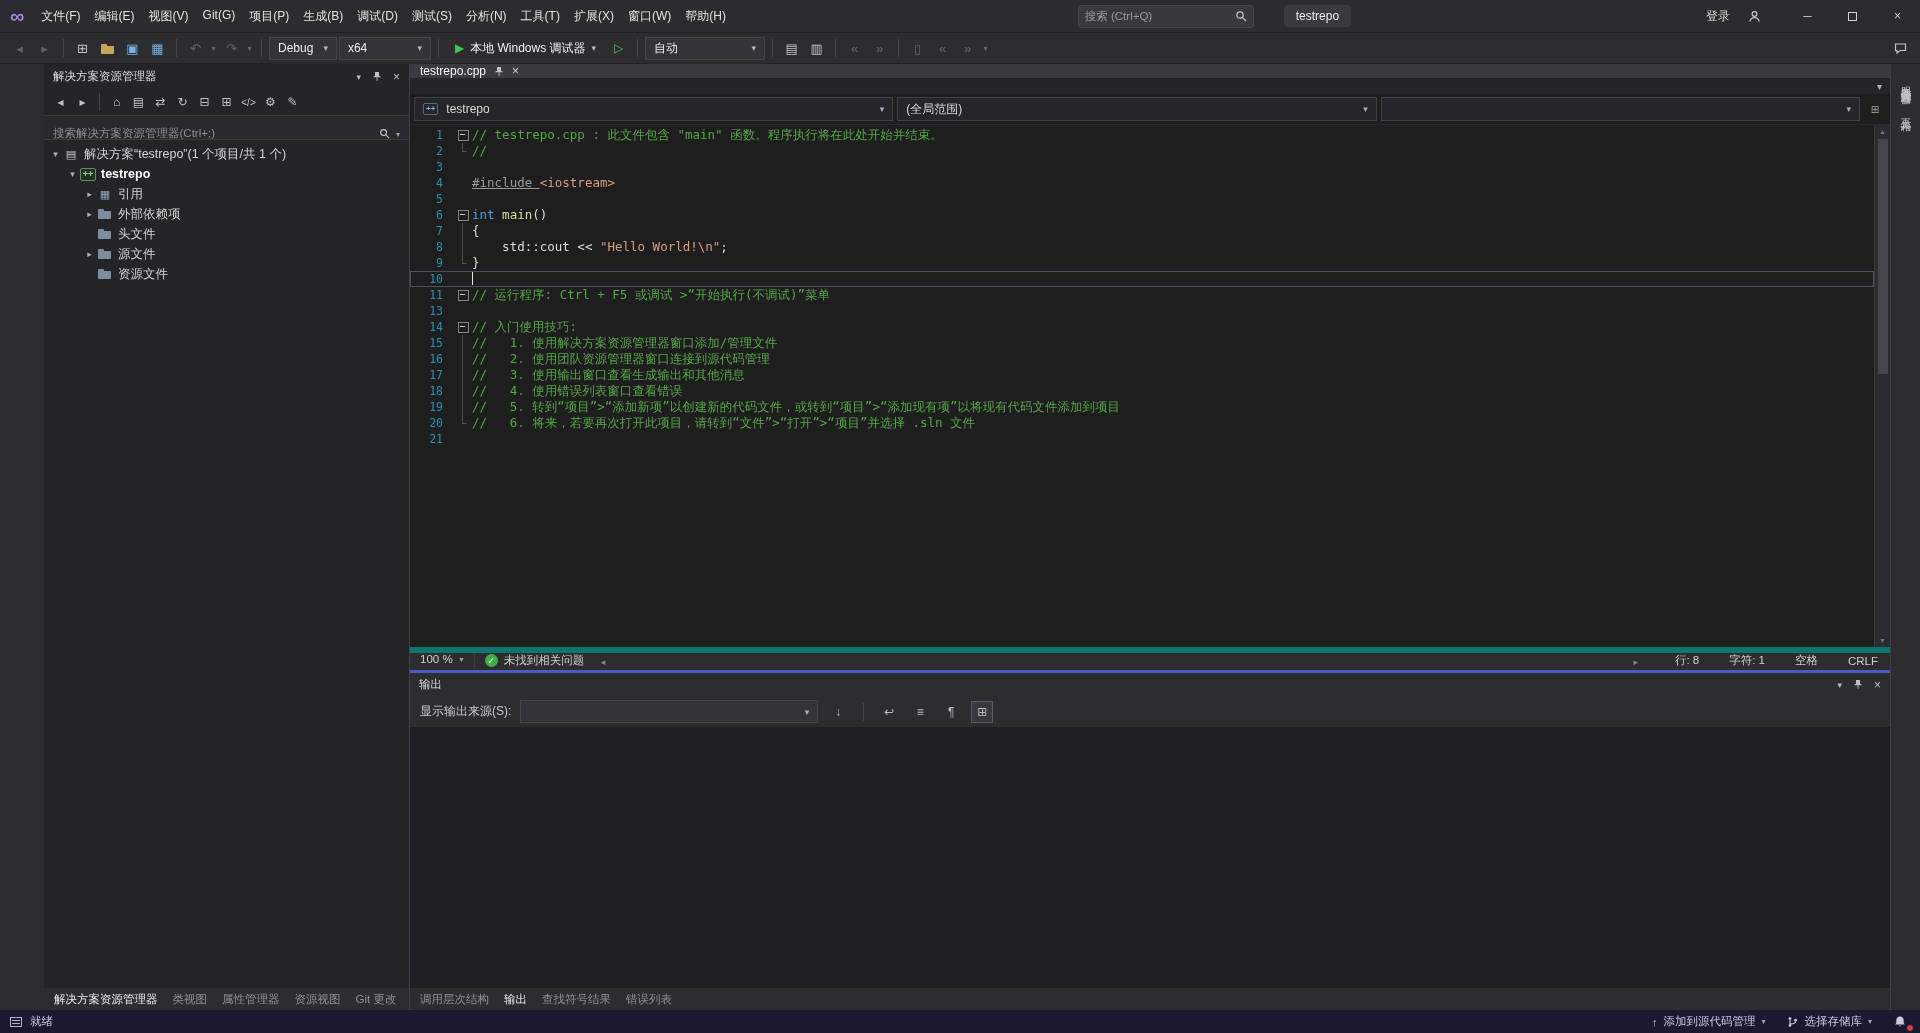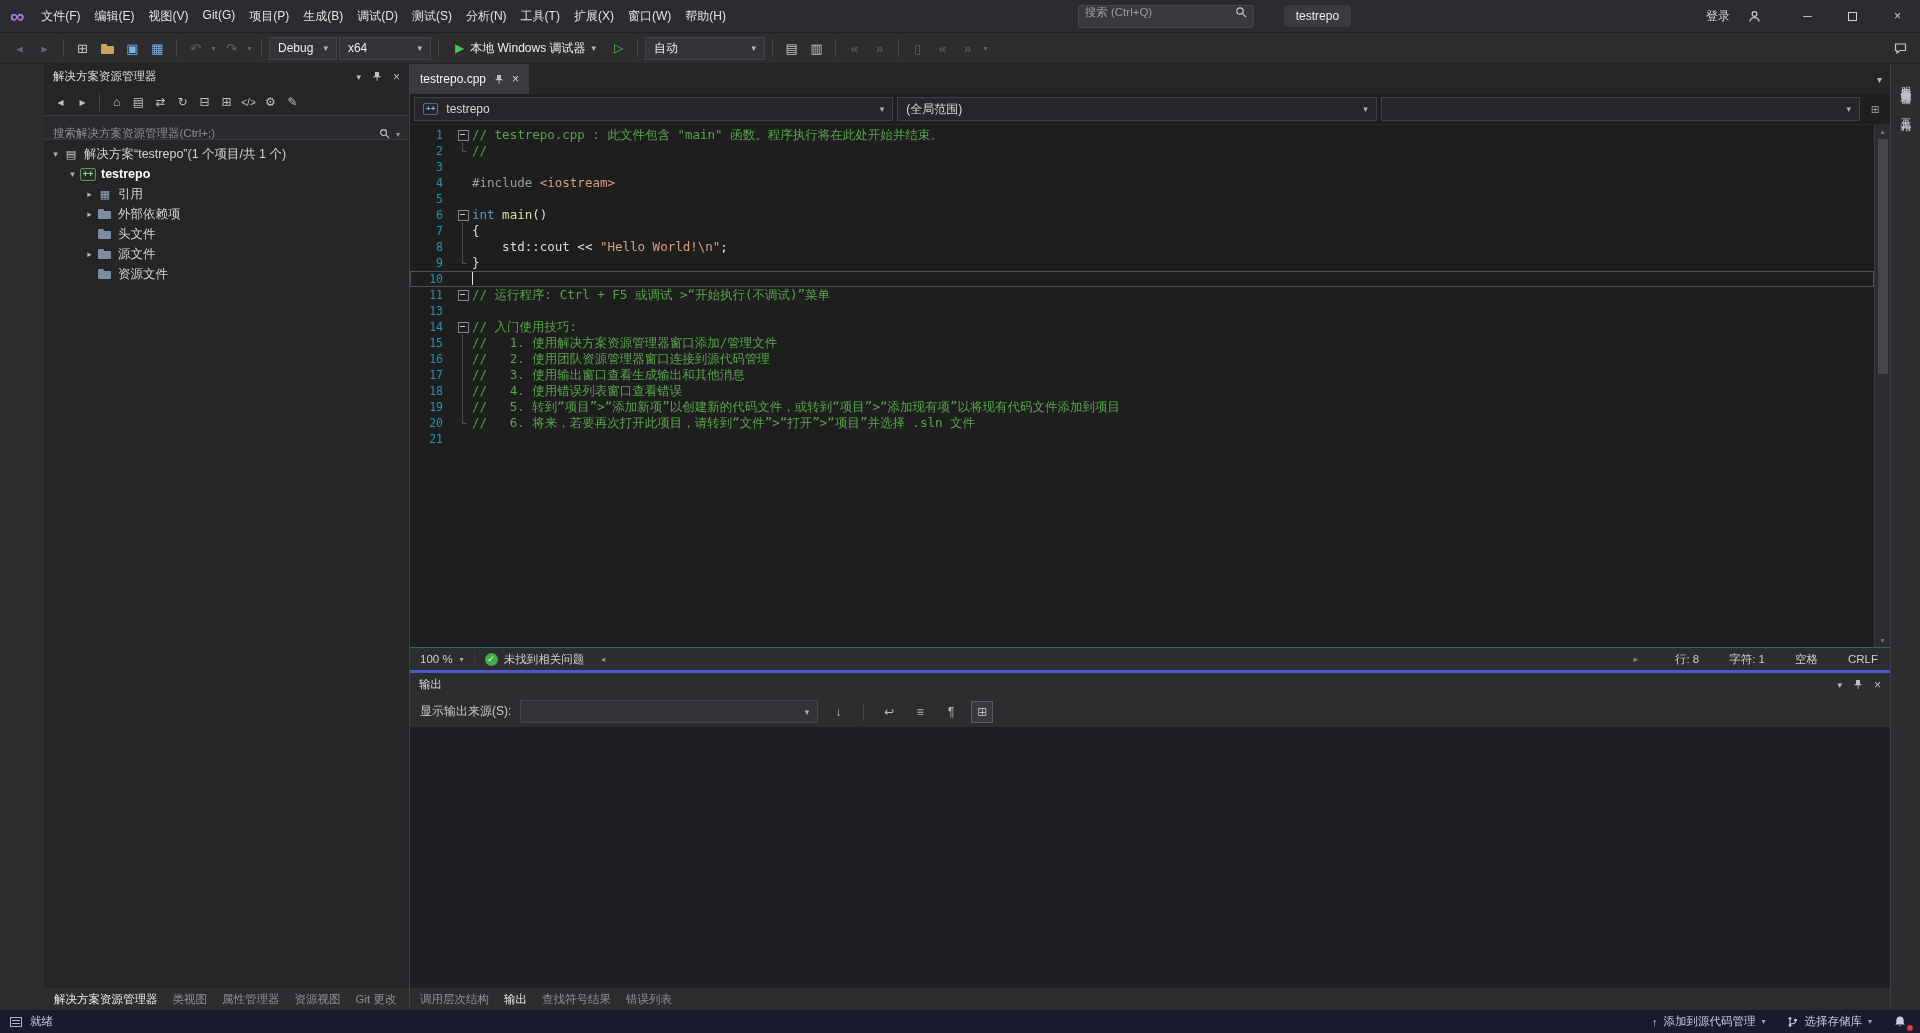--- a/index.html
+++ b/index.html
@@ -4,21 +4,21 @@
 <style>
 *{margin:0;padding:0;box-sizing:border-box;user-select:none;}
 html,body{width:1920px;height:1033px;overflow:hidden;}
 body{background:#2d2d30;color:#ccc;font-family:"Liberation Sans","DejaVu Sans",sans-serif;font-size:12px;}
 
 
 .titlebar{height:33px;display:flex;align-items:center;background:#2b2b30;padding-left:10px;border-bottom:1px solid #1f1f24;}
 .vs-logo{color:#a87fe0;font-size:20px;font-weight:bold;margin-right:10px;line-height:1;}
 .menubar{display:flex;}
 .menu-item{padding:4px 7px;color:#e2e2e2;font-size:12px;border-radius:3px;white-space:nowrap;}
-.searchbox{margin-left:auto;width:176px;height:23px;background:#38383d;border:1px solid #46464d;border-radius:3px;display:flex;align-items:flex-start;padding:0 6px;gap:4px;}
+.searchbox{margin-left:auto;width:176px;height:23px;background:#38383d;border:1px solid #46464d;border-radius:3px;display:flex;align-items:center;padding:0 6px;gap:4px;}
 .searchbox input{flex:1;min-width:0;background:transparent;border:none;outline:none;color:#d0d0d0;font-size:11.5px;font-family:inherit;}
 .searchbox input::placeholder{color:#9a9aa0;}
 .win-chip{margin-left:30px;background:#3a3a41;border-radius:4px;padding:4px 12px;color:#ececec;font-size:12px;}
 .title-right{margin-left:auto;display:flex;align-items:center;}
 .signin{color:#d8d8d8;padding:0 10px;}
 .person-btn{padding:0 8px;display:flex;align-items:center;}
 .win-controls{display:flex;margin-left:16px;}
 .win-btn{width:45px;height:32px;display:flex;align-items:center;justify-content:center;color:#d0d0d0;font-size:12px;}
 .win-btn .maxbox{width:9px;height:9px;border:1px solid #d0d0d0;}
 
@@ -62,21 +62,21 @@
 .t-ico.ico-solution{color:#c8c8c8;}
 .t-ico.ico-refs{color:#8fa8bd;}
 .t-ico.ico-project{font-size:9px;font-weight:bold;color:#95d695;border:1px solid #6a8a6a;background:#243024;border-radius:2px;height:13px;line-height:11px;}
 .t-ico.ico-folder::before,.t-ico.ico-extdep::before{content:"";position:absolute;left:1px;top:4px;width:13px;height:8px;background:#7d8da0;border-radius:1px;}
 .t-ico.ico-folder::after,.t-ico.ico-extdep::after{content:"";position:absolute;left:1px;top:2px;width:6px;height:3px;background:#7d8da0;border-radius:1px;}
 .panel-tabs,.out-tabs{height:22px;display:flex;align-items:center;gap:15px;padding:0 10px;background:#2d2d30;font-size:11.5px;color:#8f8f95;white-space:nowrap;}
 .wtab.on{color:#e9e9e9;}
 
 
 .center{flex:1;min-width:0;display:flex;flex-direction:column;background:#1e1e1e;}
-.doc-tabbar{height:30px;background:#252528;display:flex;align-items:stretch;}
+.doc-tabbar{height:30px;background:#252528;display:flex;align-items:stretch;flex-direction:column;}
 .doc-tab{background:#3a3a40;display:flex;align-items:center;gap:8px;padding:0 10px;color:#f4f4f4;font-size:12px;}
 .doc-tab .tclose{color:#cfcfcf;font-size:12px;}
 .tabbar-rest{flex:1;display:flex;justify-content:flex-end;align-items:center;gap:10px;padding-right:8px;color:#b4b4ba;font-size:10px;}
 .navbar{height:31px;display:flex;align-items:center;background:#1e1e1e;border-bottom:1px solid #2a2a2e;padding:3px 4px;gap:4px;}
 .nav-dd{flex:1;min-width:0;height:24px;background:#26262a;border:1px solid #3f3f46;display:flex;align-items:center;padding:0 8px;gap:8px;font-size:12px;color:#d8d8d8;}
 .nav-dd .car{margin-left:auto;font-size:9px;color:#adadb3;}
 .cpp-badge{font-size:8px;font-weight:bold;color:#8ab4e8;border:1px solid #556a80;padding:0 2px;border-radius:2px;line-height:10px;}
 .nav-side{width:22px;display:flex;flex-direction:column;align-items:center;justify-content:center;color:#a9a9af;font-size:10px;gap:2px;}
 
 
@@ -86,28 +86,28 @@
 .cl.cur{box-shadow:inset 0 0 0 1px #50505a;}
 .ln{width:44px;text-align:right;padding-right:11px;color:#2b91af;flex:none;font-size:11.5px;}
 .fm{width:18px;height:16px;flex:none;position:relative;}
 .fm.box::before{content:"";position:absolute;left:4px;top:3px;width:9px;height:9px;border:1px solid #848489;background:#1e1e1e;}
 .fm.box::after{content:"";position:absolute;left:6px;top:7px;width:5px;height:1px;background:#c8c8c8;}
 .fm.line::before{content:"";position:absolute;left:8px;top:0;height:16px;width:1px;background:#4d4d52;}
 .fm.end::before{content:"";position:absolute;left:8px;top:0;height:8px;width:1px;background:#4d4d52;}
 .fm.end::after{content:"";position:absolute;left:8px;top:8px;width:5px;height:1px;background:#4d4d52;}
 .ct{flex:1;min-width:0;white-space:pre;color:#dcdcdc;}
 .ccaret{display:inline-block;width:1px;height:13px;background:#e6e6e6;vertical-align:-2px;}
-.tk-c{color:#57a64a;}.tk-k{color:#569cd6;}.tk-s{color:#d69d85;}.tk-p{color:#dcdcdc;}.tk-pp{color:#9b9b9b;}.tk-fn{color:#dcdcaa;}
+.tk-c{color:#57a64a;}.tk-k{color:#569cd6;}.tk-s{color:#d69d85;}.tk-p{color:#dcdcdc;}.tk-pp{color:#9b9b9b;text-decoration:underline;}.tk-fn{color:#dcdcaa;}
 .vsb{width:16px;flex:none;background:#2c2c30;border-left:1px solid #3a3a40;display:flex;flex-direction:column;align-items:center;}
 .vsb .arr{height:13px;font-size:8px;color:#75757c;display:flex;align-items:center;}
 .vsb-thumb{width:10px;height:45%;background:#45454d;margin-top:1px;}
 .vsb-rest{flex:1;}
 
 
-.ed-status{height:23px;background:#2d2d30;border-top:1px solid #0f766e;display:flex;align-items:center;font-size:11.5px;color:#cfcfcf;}
+.ed-status{height:23px;background:#2d2d30;border-top:6px solid #0f766e;display:flex;align-items:flex-start;font-size:11.5px;color:#cfcfcf;}
 .zoom{display:flex;gap:7px;padding:0 10px;align-items:center;}
 .zoom .car{font-size:8px;color:#a5a5ab;}
 .health{display:flex;gap:6px;align-items:center;padding:0 10px;border-left:1px solid #3a3a40;}
 .hcheck{width:13px;height:13px;border-radius:50%;background:#3fae49;color:#fff;font-size:9px;display:flex;align-items:center;justify-content:center;flex:none;}
 .hsb{flex:1;min-width:0;display:flex;align-items:center;height:100%;}
 .hsb .arr{width:18px;text-align:center;color:#85858c;font-size:9px;}
 .hsb-track{flex:1;height:100%;}
 .ed-stats{display:flex;align-items:center;padding-right:12px;}
 .ed-stat{padding-left:30px;white-space:nowrap;}
 

